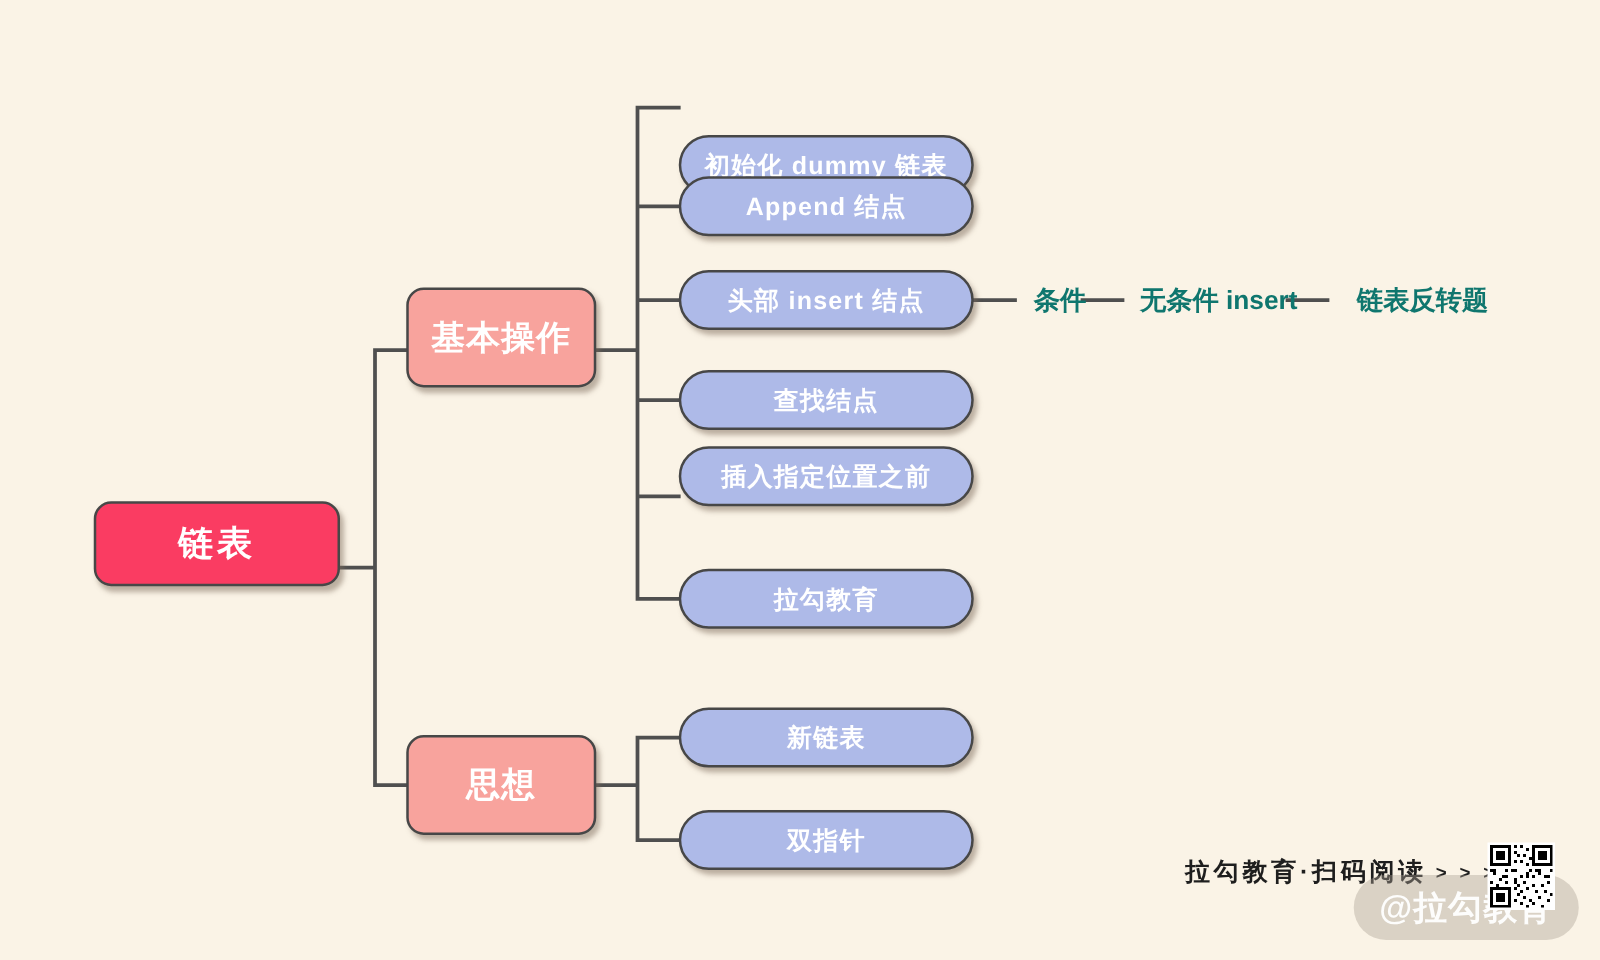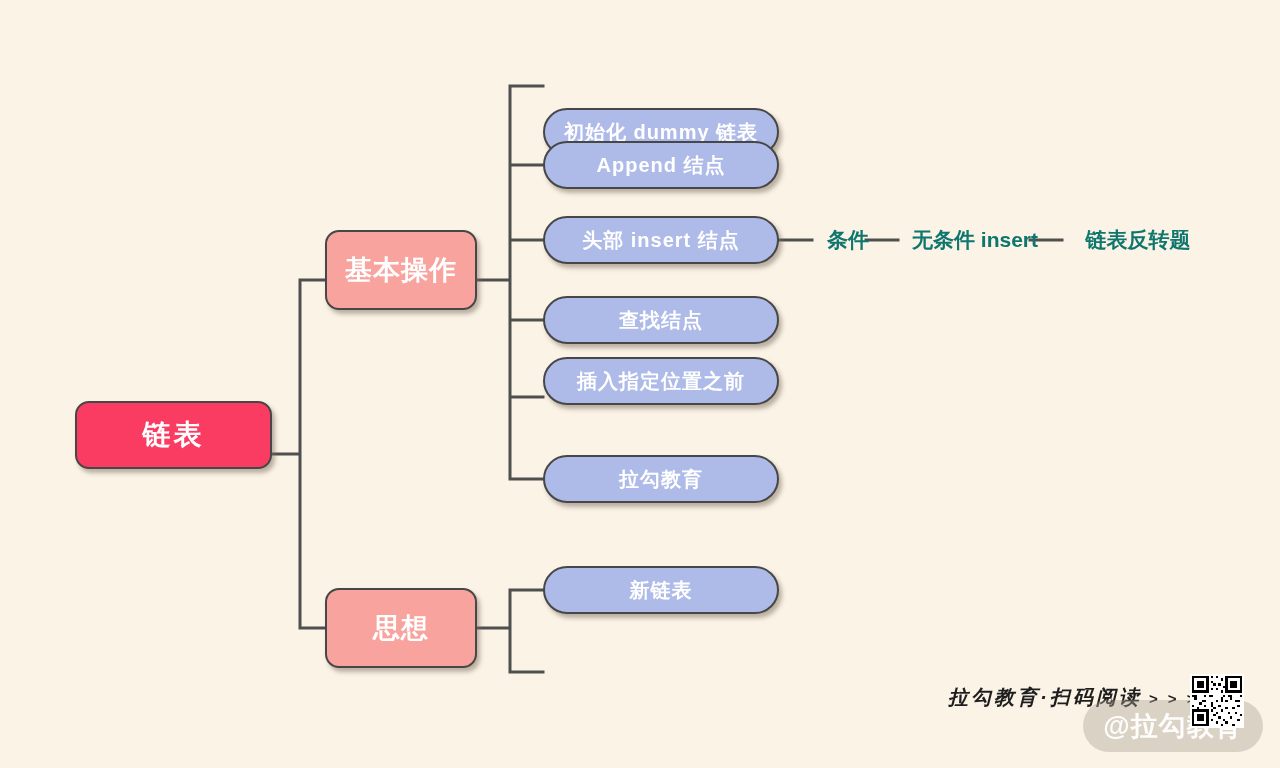--- a/index.html
+++ b/index.html
@@ -90,21 +90,20 @@
   .chain-label.c1 { left: 814px; width: 48px; }
   .chain-label.c2 { left: 904px; width: 122px; text-align: right; }
   .chain-label.c3 { left: 1068px; width: 120px; }
   .footer-caption {
     position: absolute;
     left: 948px; top: 683px;
     height: 28px;
     display: flex;
     align-items: center;
     color: #1E1E1E;
-    font-style: italic;
   }
   .footer-caption .cap-text {
     font-size: 20px;
     font-weight: bold;
     letter-spacing: 3px;
   }
   .footer-caption .cap-chevrons {
     font-size: 15px;
     font-weight: bold;
     letter-spacing: 3px;
@@ -157,20 +156,21 @@
   <div class="node branch ideas">思想</div>
 
   <div class="node leaf l1">初始化 dummy 链表</div>
   <div class="node leaf l3">头部 insert 结点</div>
   <div class="node leaf l2">Append 结点</div>
   <div class="node leaf l4">查找结点</div>
   <div class="node leaf l5">插入指定位置之前</div>
   <div class="node leaf l6">拉勾教育</div>
 
   <div class="node leaf l7">新链表</div>
+  <div class="node leaf l8">双指针</div>
 
   <div class="chain-label c1">条件</div>
   <div class="chain-label c2">无条件 insert</div>
   <div class="chain-label c3">链表反转题</div>
 
   <div class="footer-caption">
     <span class="cap-text">拉勾教育·扫码阅读</span>
     <span class="cap-chevrons">&gt; &gt; &gt;</span>
   </div>
 

